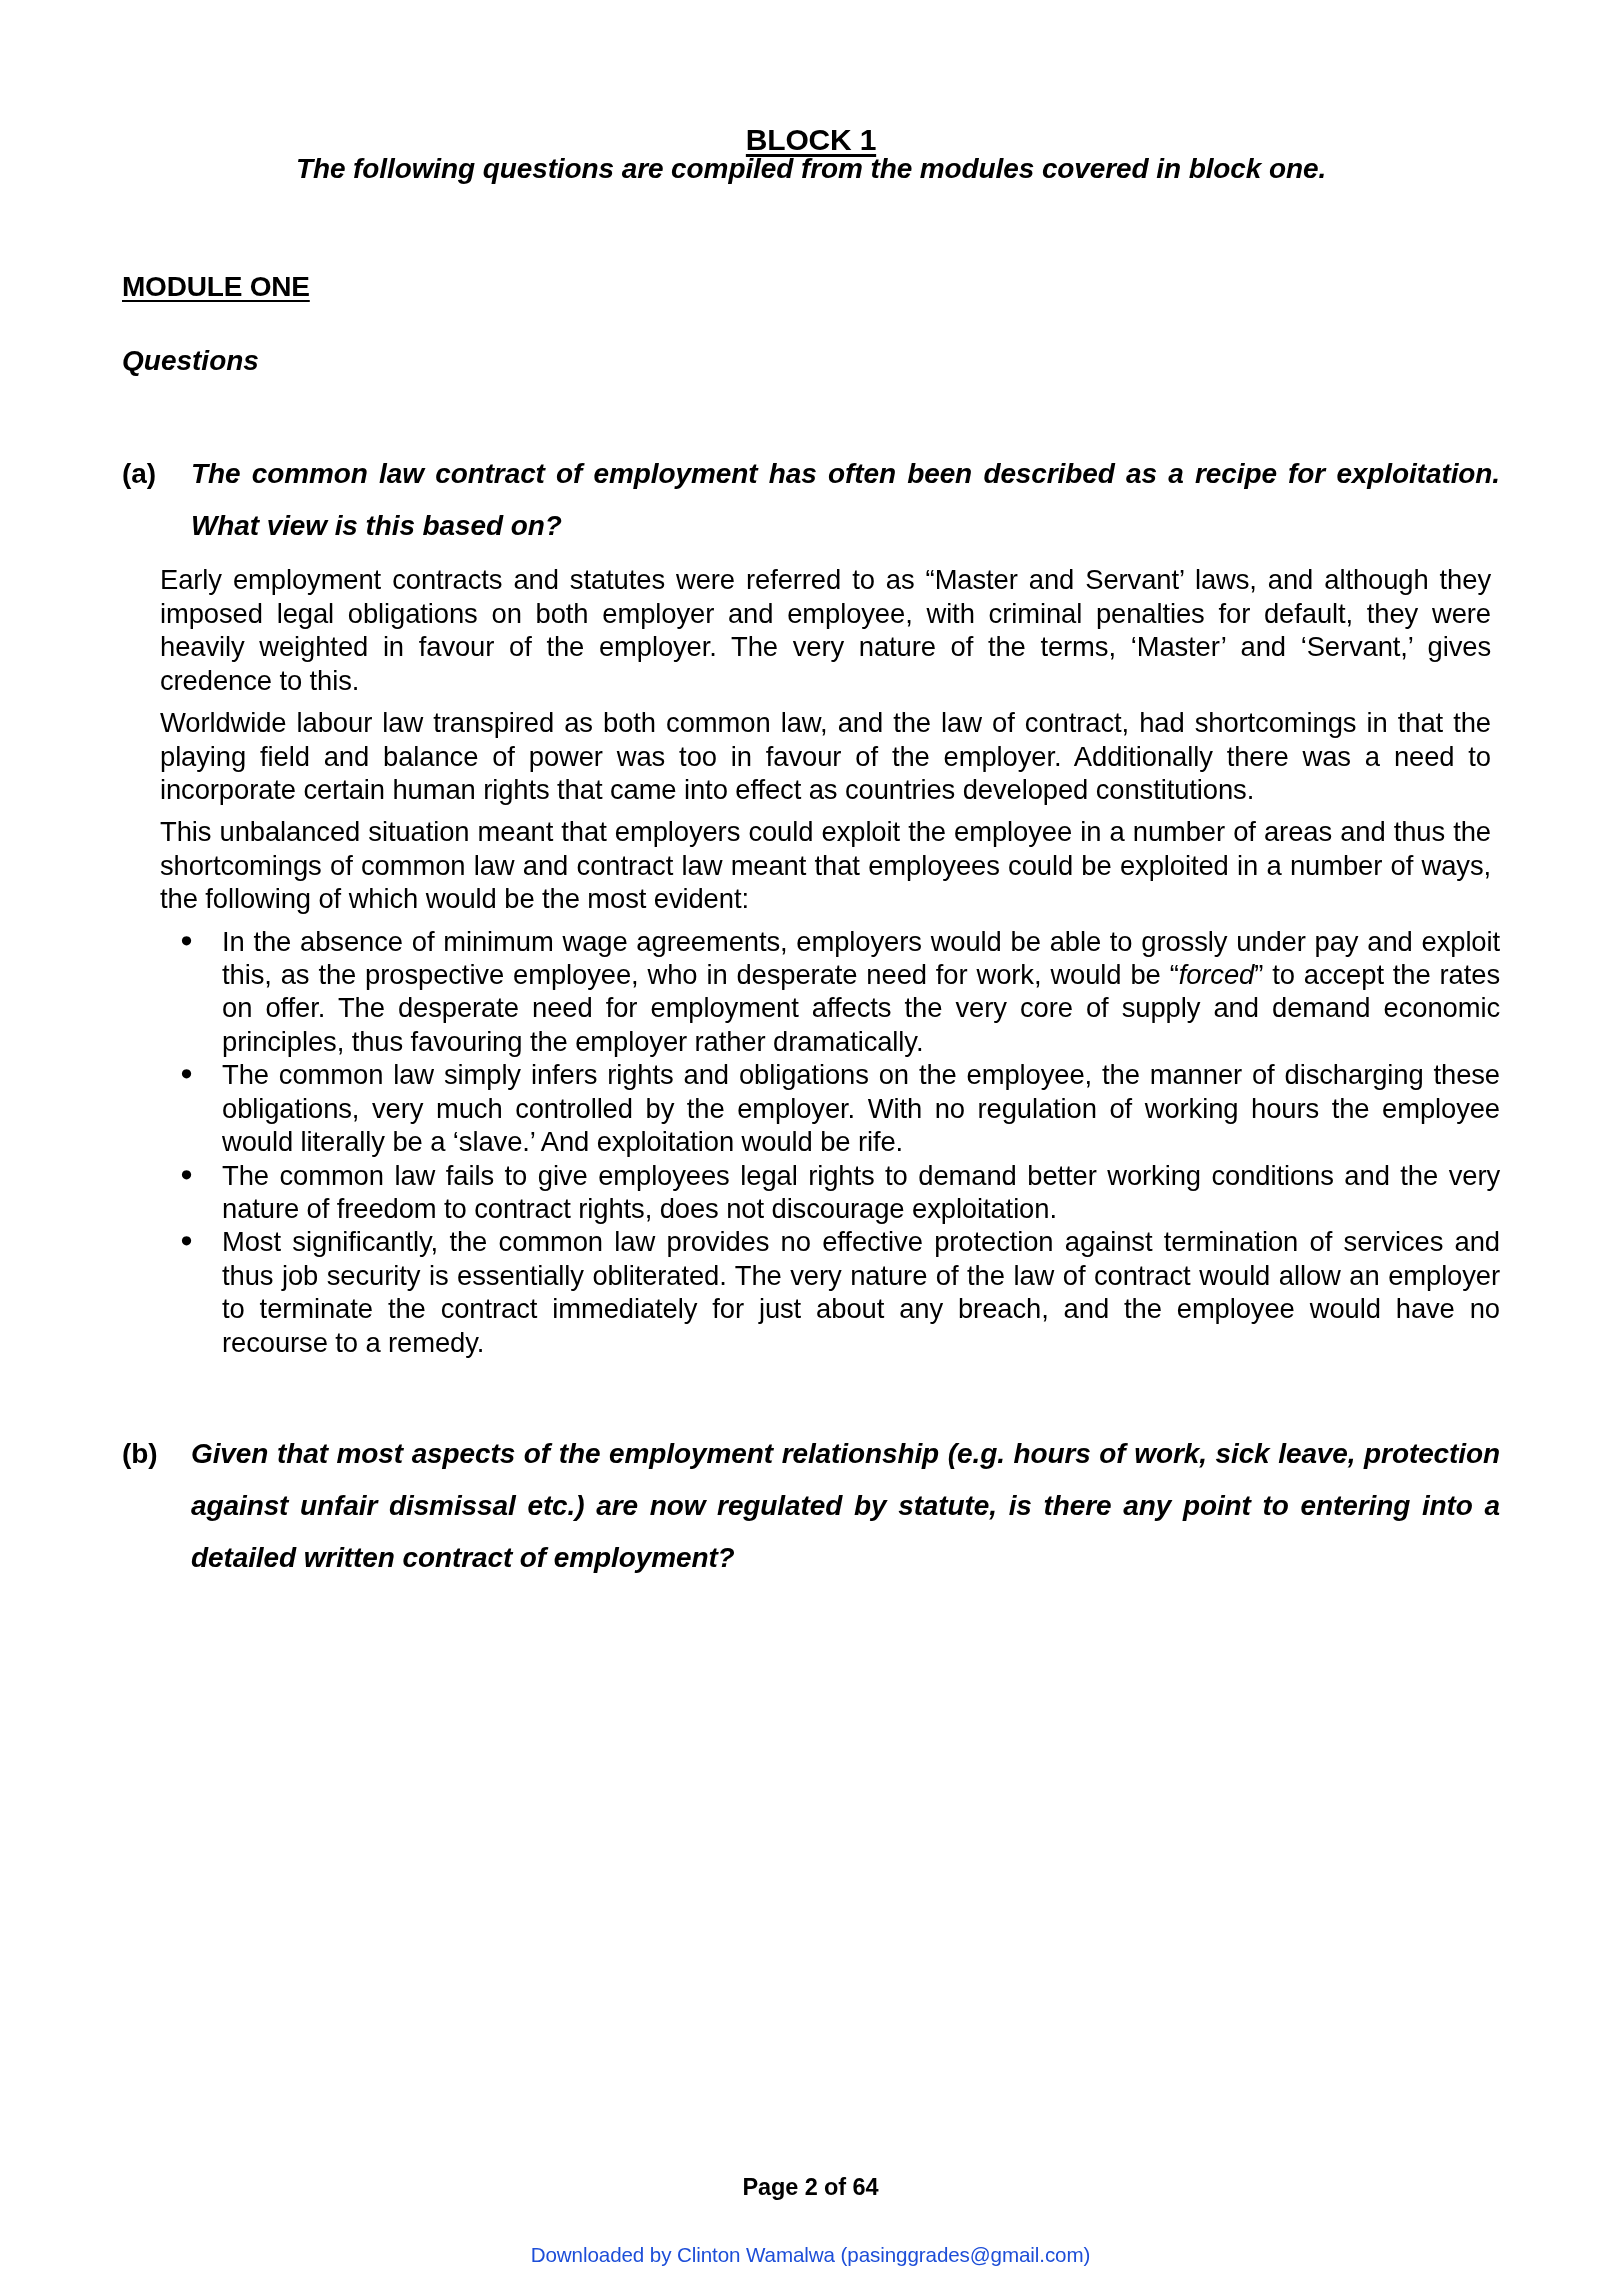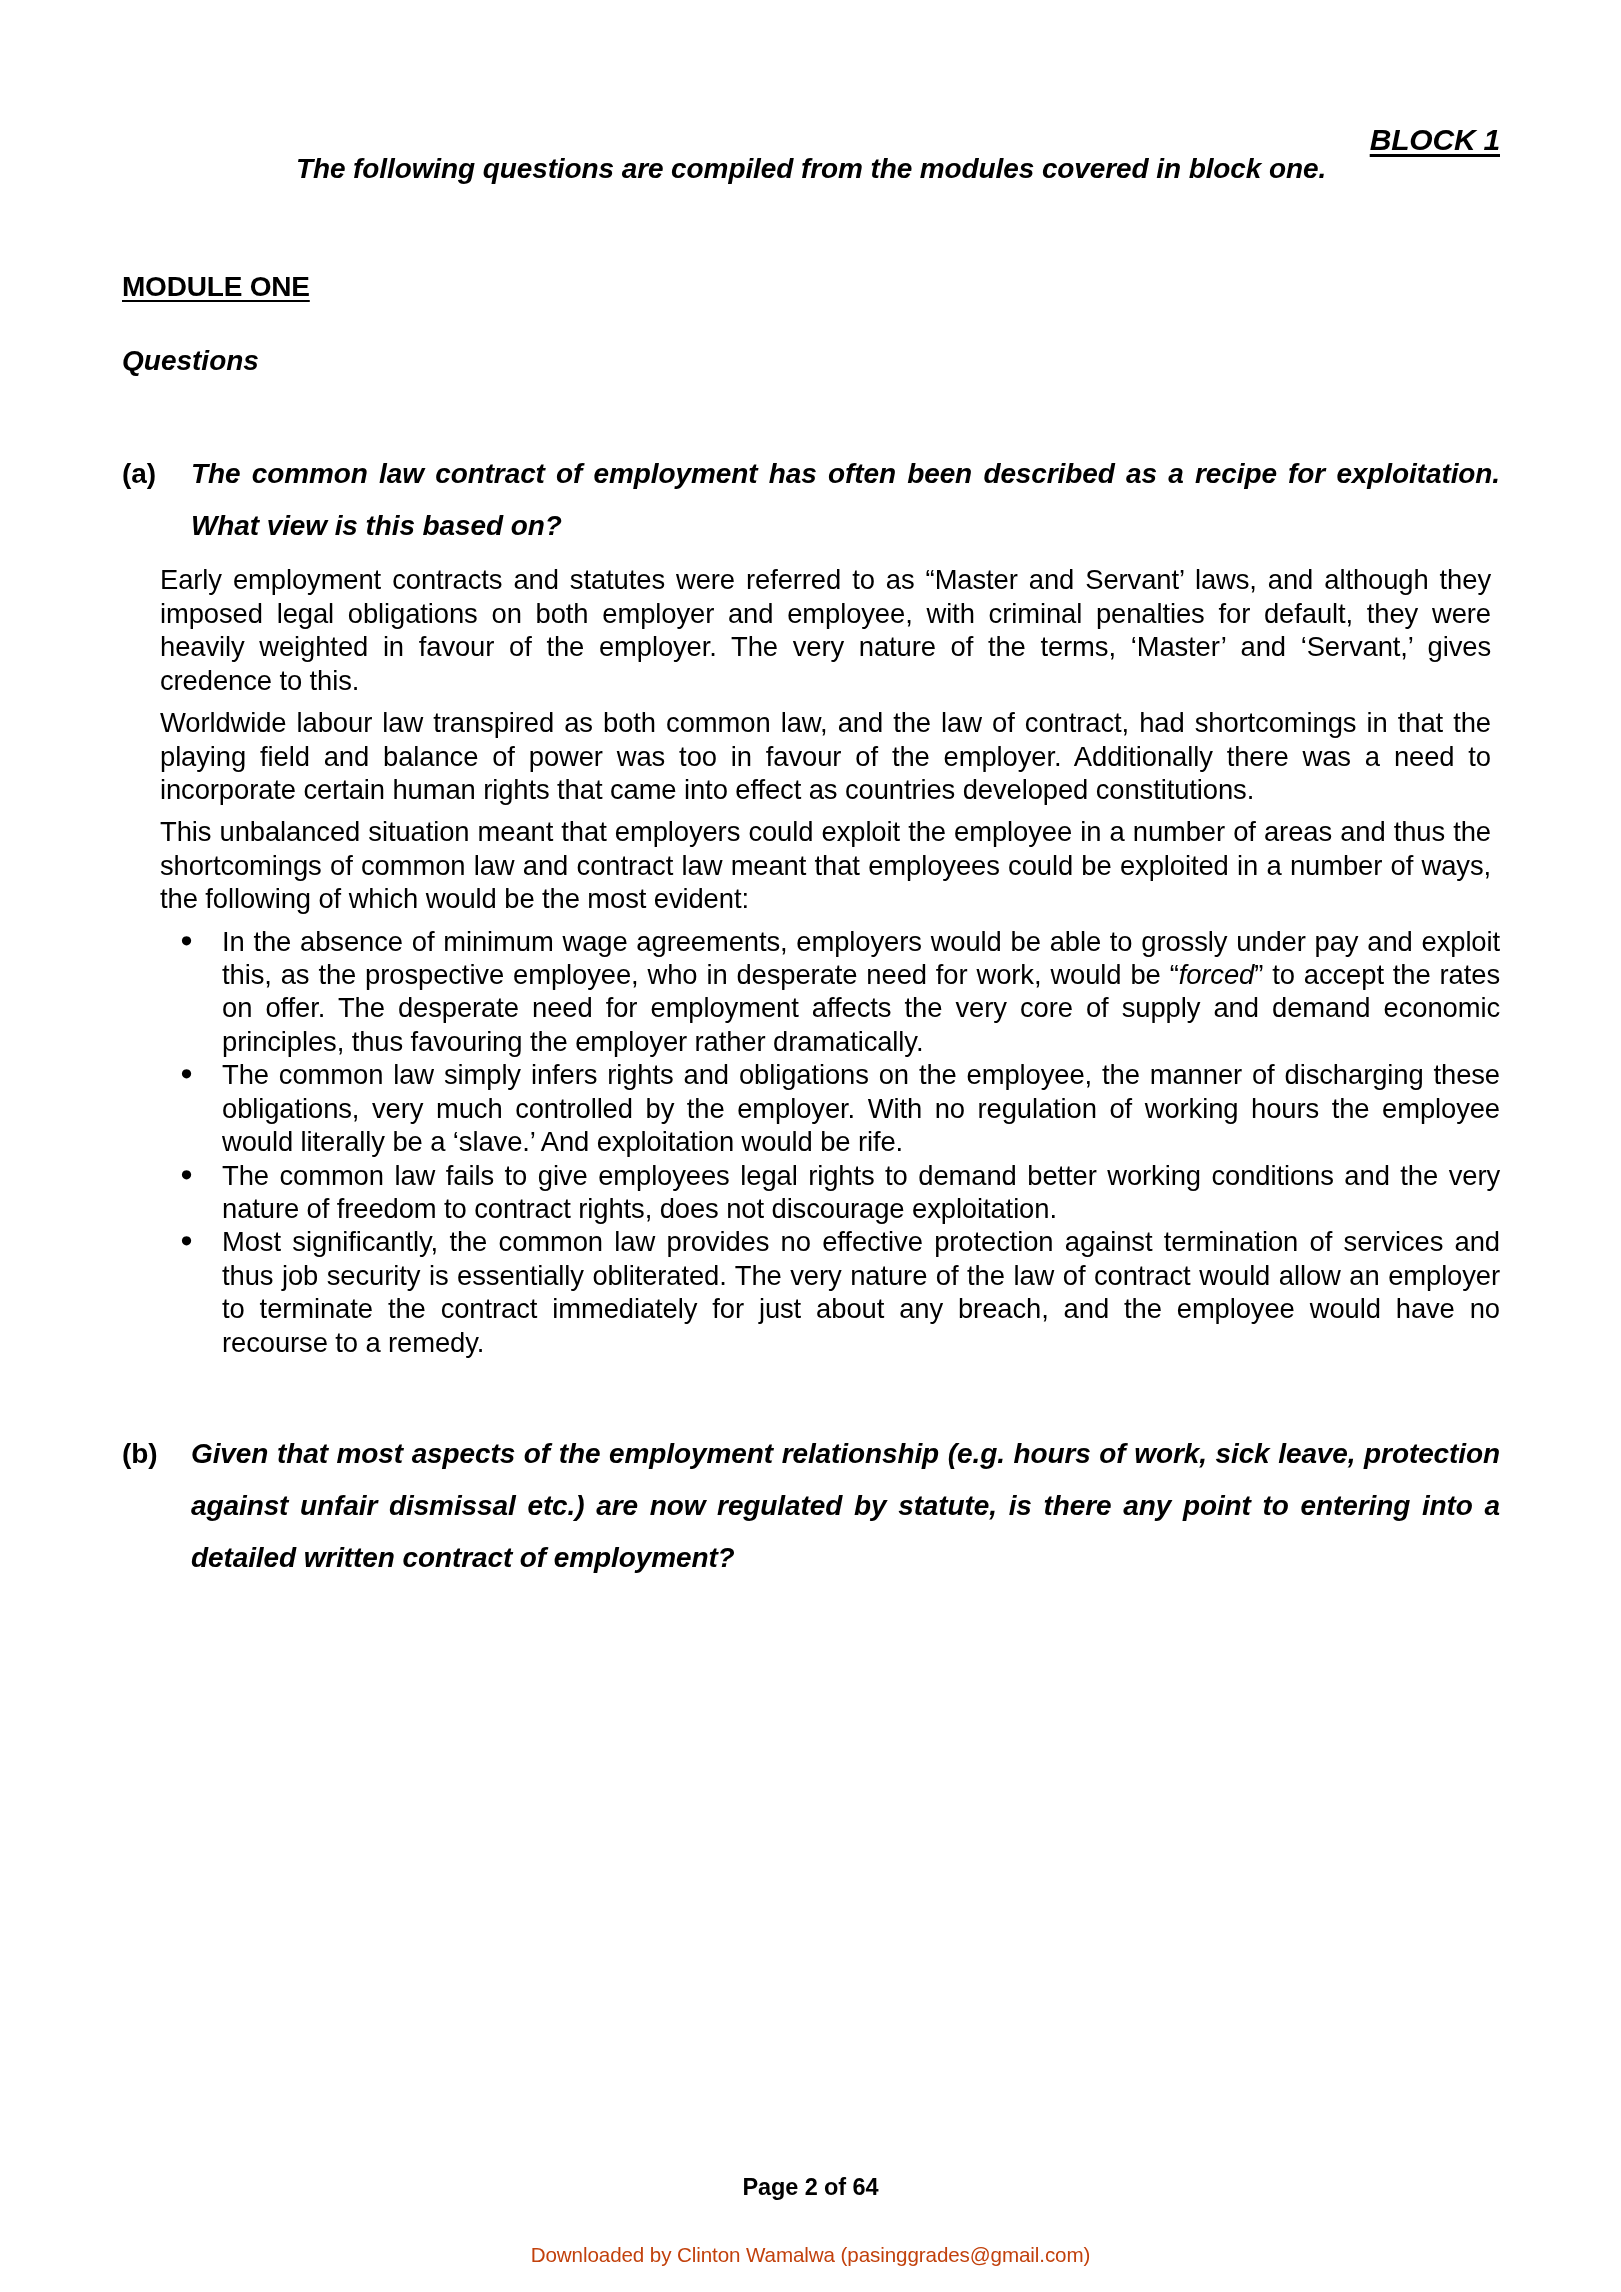--- a/index.html
+++ b/index.html
@@ -31,25 +31,24 @@
 
   
   .hdr-bold {
     font-family: "Liberation Sans Narrow", "Liberation Sans", sans-serif;
     font-weight: bold;
     font-stretch: condensed;
     letter-spacing: -0.2px;
   }
 
   .block-title {
-    text-align: right;
+    text-align: center;
     font-size: 30px;
     line-height: 1.0;
     margin-top: 125px;
-    font-style: italic;
   }
   .block-title .u {
     text-decoration: underline;
     text-underline-offset: 3.9px;
   }
 
   .subtitle {
     text-align: center;
     font-family: "Liberation Sans Narrow", "Liberation Sans", sans-serif;
     font-weight: bold;
@@ -158,21 +157,21 @@
   }
   .watermark {
     position: absolute;
     left: 0;
     right: 0;
     top: 2243px;
     text-align: center;
     font-family: "Liberation Sans Narrow", "Liberation Sans", sans-serif;
     font-weight: normal;
     font-size: 20.6px;
-    color: #c2410c;
+    color: #1d4ed8;
     letter-spacing: -0.1px;
   }
 </style>
 </head>
 <body>
 
 <div class="page">
 
   <div class="content">
 

